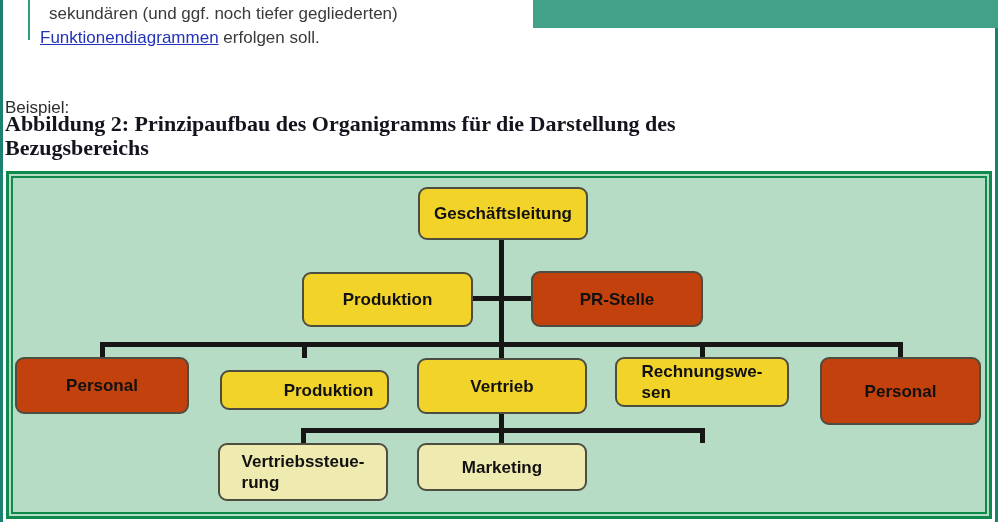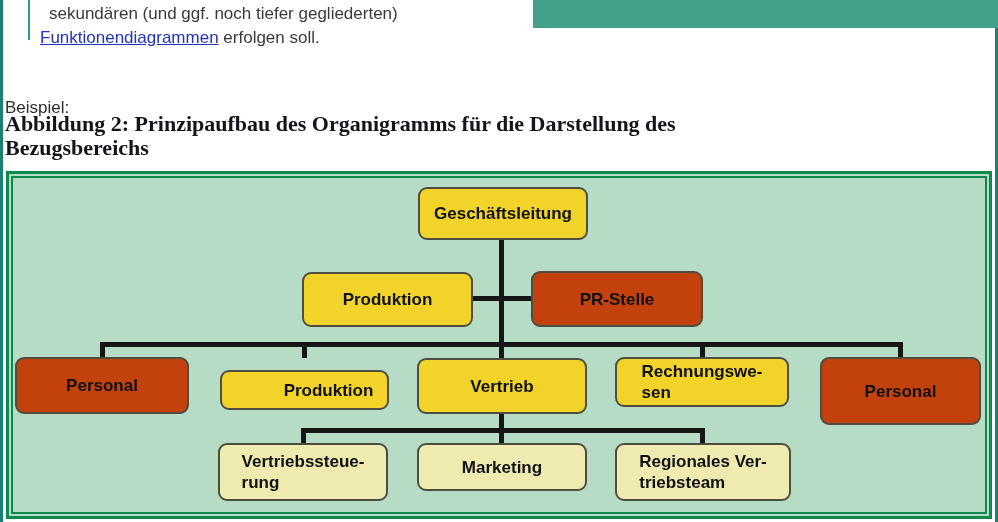--- a/index.html
+++ b/index.html
@@ -100,17 +100,15 @@
     <div class="node blue" id="n-pr-stelle">PR-Stelle</div>
     <div class="node blue" id="n-einkauf">Personal</div>
     <div class="node yellow" id="n-produktion">Produktion</div>
     <div class="node yellow" id="n-vertrieb">Vertrieb</div>
     <div class="node yellow" id="n-rechnungswesen">Rechnungswe-
 sen</div>
     <div class="node blue" id="n-personal">Personal</div>
     <div class="node pale" id="n-vertriebssteuerung">Vertriebssteue-
 rung</div>
     <div class="node pale" id="n-marketing">Marketing</div>
-    <div class="node pale" id="n-regionales">Regionales Ver-
-triebsteam</div>
   </div>
 
 </div>
 
 </body></html>

